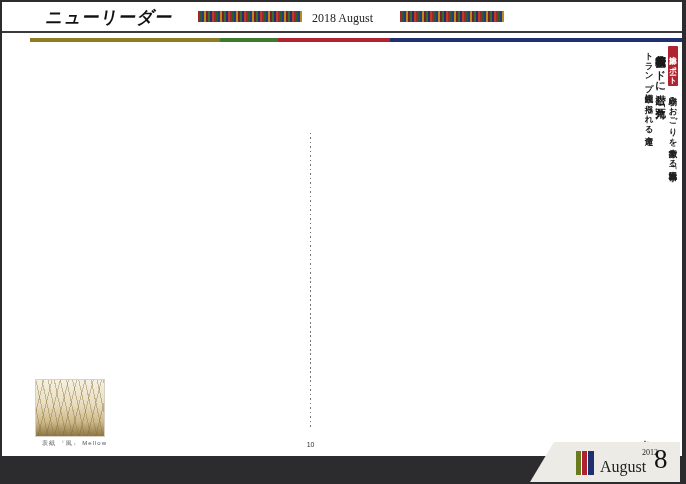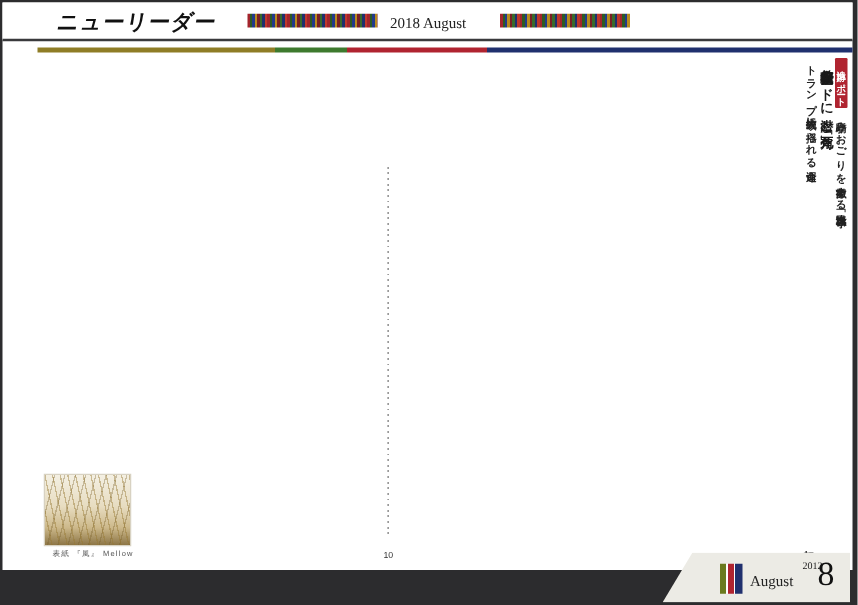--- a/index.html
+++ b/index.html
@@ -73,21 +73,21 @@
   
   #badge{
     position:absolute;right:6px;bottom:2px;width:150px;height:40px;
     background:#ecebe5;clip-path:polygon(16% 0,100% 0,100% 100%,0 100%);
     z-index:5;
   }
   #badge-stripes{
     position:absolute;left:46px;top:9px;width:18px;height:24px;
     background:linear-gradient(90deg,#6b7a1e 0 5px,#fff 5px 6px,#b02430 6px 11px,#fff 11px 12px,#20306e 12px 18px);
   }
-  #badge-month{position:absolute;left:70px;top:16px;font-family:"Liberation Serif","DejaVu Serif",serif;font-size:12px;color:#222;}
+  #badge-month{position:absolute;left:70px;top:16px;font-family:"Liberation Serif","DejaVu Serif",serif;font-size:16px;color:#222;}
   #badge-year{position:absolute;left:112px;top:6px;font-family:"Liberation Serif","DejaVu Serif",serif;font-size:8px;color:#222;}
   #badge-day{position:absolute;left:124px;top:2px;font-family:"Liberation Serif","DejaVu Serif",serif;font-size:27px;color:#111;}
 </style>
 </head>
 <body>
 
 <div id="page">
   <div id="header">
     <div id="logo">ニューリーダー</div>
     <div id="stripes1" class="stripes"></div>

